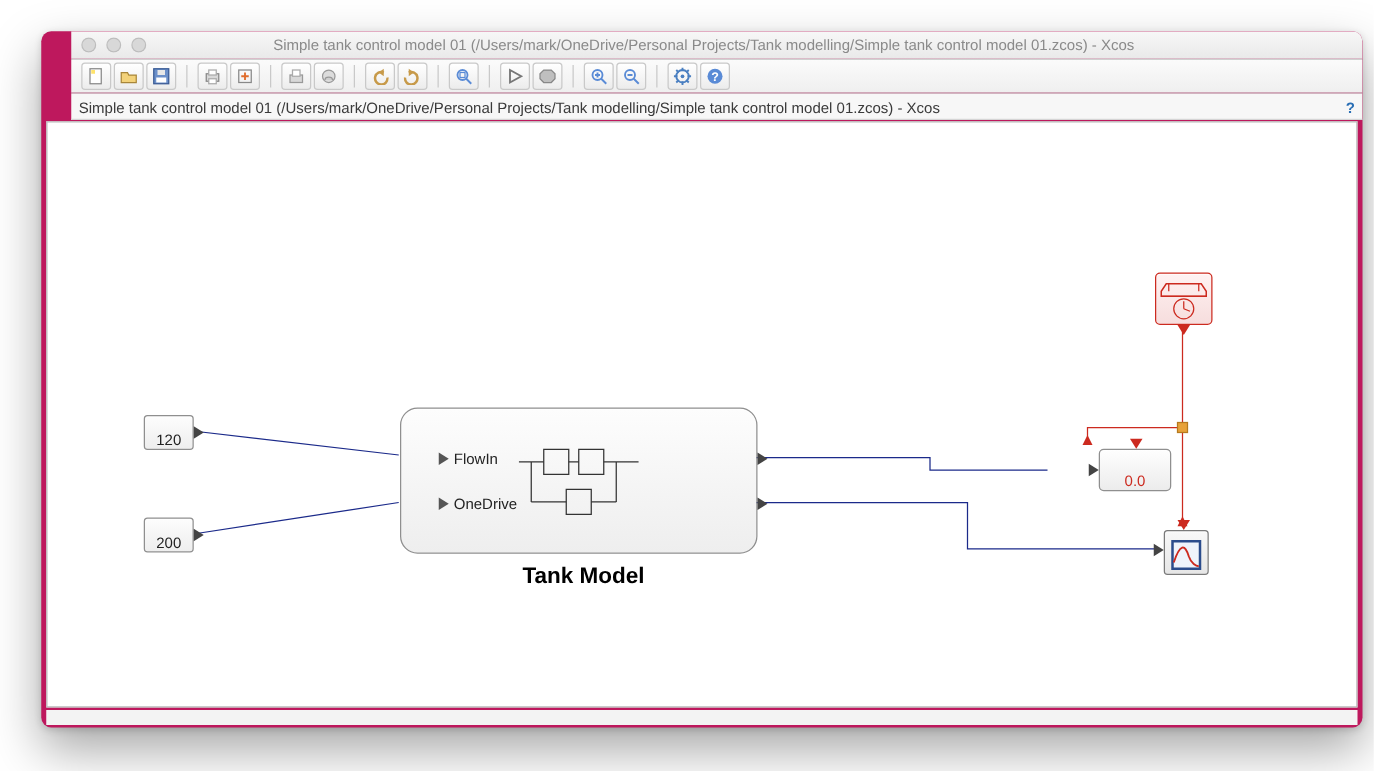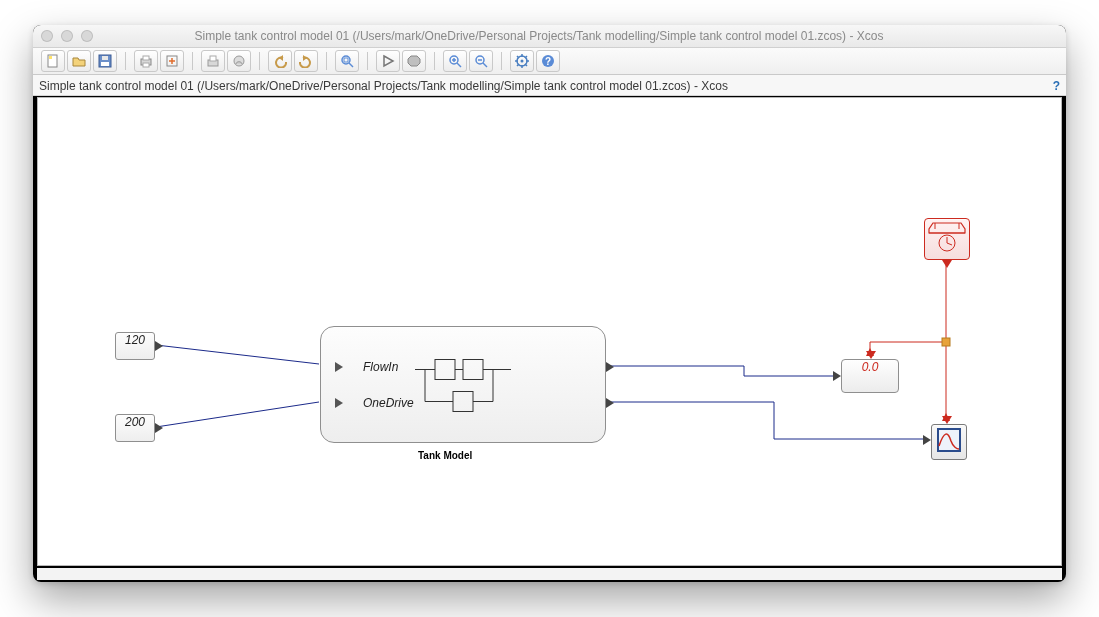--- a/index.html
+++ b/index.html
@@ -16,23 +16,24 @@
     height: 617px;
     background: #fff;
   }
   .shadow-card {
     position: absolute;
     left: 33px;
     top: 25px;
     width: 1033px;
     height: 557px;
     border-radius: 8px;
-    background: #000000;
+    background: #be185d;
     box-shadow: 0 18px 40px rgba(0,0,0,0.35), 0 2px 6px rgba(0,0,0,0.15);
     overflow: hidden;
+    padding-left: 24px;
   }
   
   .titlebar {
     height: 22px;
     background: linear-gradient(#f7f7f7, #e9e9e9);
     border-bottom: 1px solid #d0d0d0;
     display: flex;
     align-items: center;
     padding: 0 8px;
     gap: 7px;
@@ -124,27 +125,26 @@
     width: 100%;
     height: 100%;
   }
   
   .block {
     position: absolute;
     background: linear-gradient(#fdfdfd, #eeeeee);
     border: 1px solid #8f8f8f;
     border-radius: 3px;
     display: flex;
-    align-items: flex-start;
+    align-items: flex-end;
     justify-content: center;
     font-size: 12px;
     color: #222;
     box-shadow: 0 1px 0 rgba(255,255,255,0.6) inset;
     cursor: move;
-    font-style: italic;
   }
   .block.const {
     width: 38px; height: 26px;
   }
   .block.super {
     width: 270px; height: 115px;
     border-radius: 14px;
     padding-left: 14px;
     justify-content: flex-start;
   }
@@ -155,38 +155,39 @@
     bottom: 0;
     display: flex;
     flex-direction: column;
     justify-content: center;
     gap: 22px;
   }
   .port-label {
     font-size: 12px;
     display: flex;
     align-items: center;
-    gap: 20px;
+    gap: 4px;
+    margin-left: 16px;
   }
   .tri {
     width: 0; height: 0;
     border-top: 5px solid transparent;
     border-bottom: 5px solid transparent;
     border-left: 8px solid #555;
   }
   .super-glyph {
     position: absolute;
     left: 50%;
     top: 50%;
     transform: translate(-50%, -50%);
   }
   .tank-label {
     position: absolute;
     font-weight: bold;
-    font-size: 10px;
+    font-size: 18px;
     color: #000;
   }
   .block.display {
     width: 56px; height: 32px;
     color: #cc2a1f;
     background: linear-gradient(#fefefe, #ececec);
     border: 1px solid #8f8f8f;
     border-radius: 4px;
   }
   .block.scope {
@@ -449,21 +450,21 @@
               <line x1="38" y1="48" x2="10" y2="48" stroke="#333"></line>
               <line x1="10" y1="48" x2="10" y2="16" stroke="#333"></line>
             </svg>
           </div>
 
           <div class="out-port" style="right:-9px;top:35px"></div>
           <div class="out-port" style="right:-9px;top:71px"></div>
         </div>
         <div class="tank-label" style="left:380px;top:352px">Tank Model</div>
 
-        <div class="block display" style="left:803px;top:261px">
+        <div class="block display" style="left:841px;top:261px">
           <span>0.0</span>
           <div class="in-port" style="left:-9px;top:11px"></div>
           <div class="ev-in" style="left:24px;top:-9px"></div>
         </div>
 
         <div class="block scope" style="left:893px;top:326px">
           <svg width="26" height="26">
             <rect x="1" y="1" width="24" height="24" fill="#2b4c8c"></rect>
             <rect x="3" y="3" width="20" height="20" fill="#eef3fb"></rect>
             <path d="M3 19 C 8 4, 12 4, 15 14 C 17 20, 21 22, 23 22" stroke="#cc2a1f" fill="none" stroke-width="1.5"></path>

